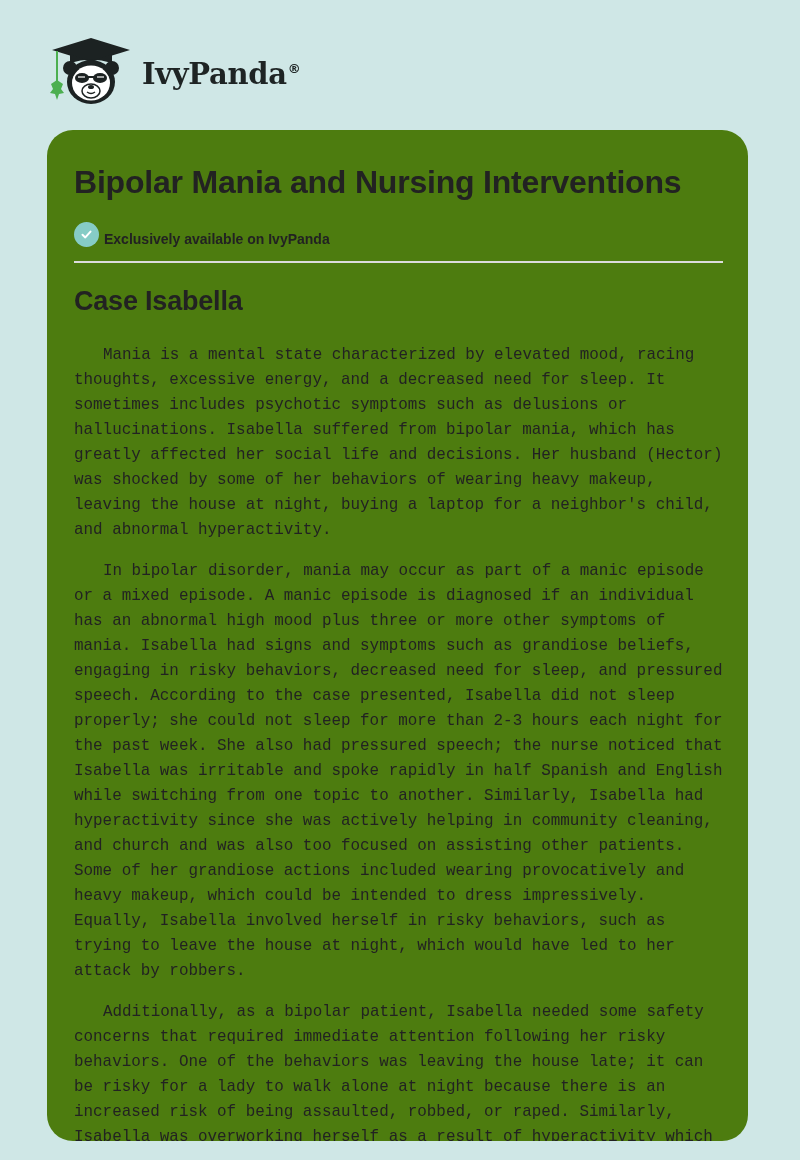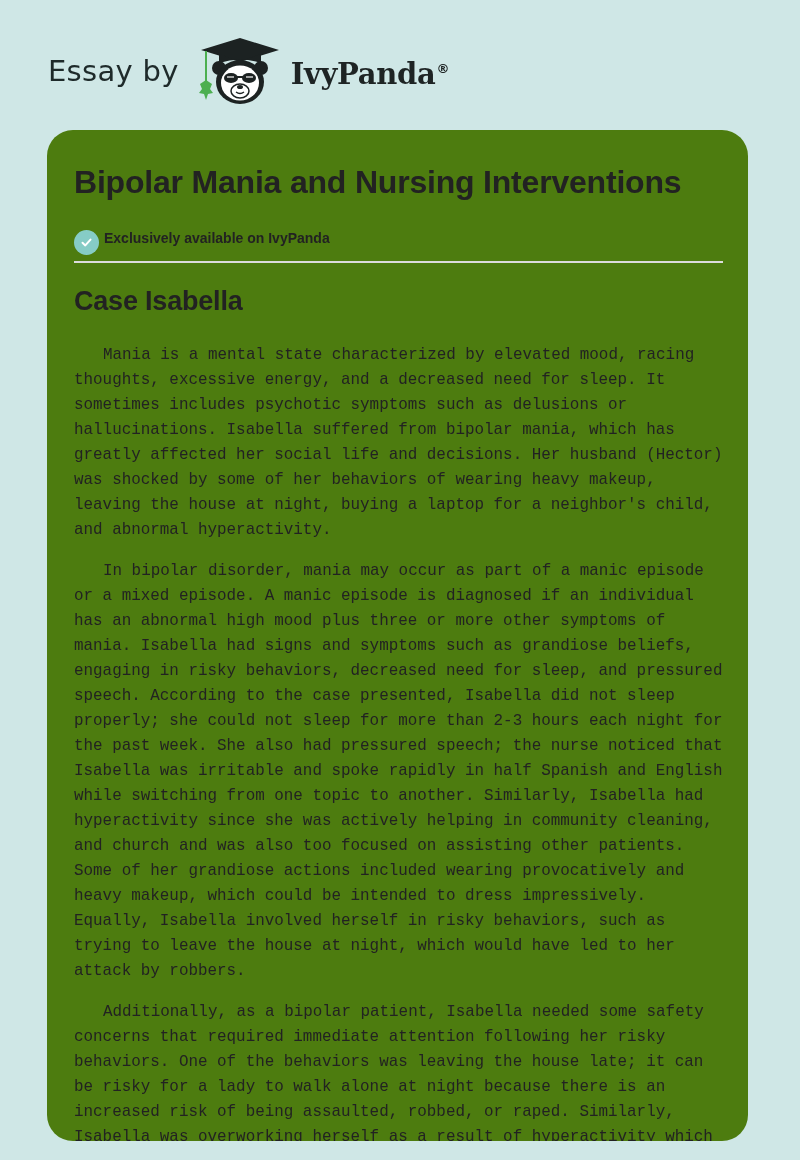--- a/index.html
+++ b/index.html
@@ -76,22 +76,21 @@
       font-weight: bold;
       color: #222;
       white-space: nowrap;
       letter-spacing: -0.2px;
     }
     .badge {
       position: absolute;
       top: 92px;
       left: 0;
       display: flex;
-      align-items: flex-start;
-      margin-top: 8px;
+      align-items: flex-end;
     }
     .badge-icon {
       width: 25px;
       height: 25px;
       border-radius: 50%;
       background: #86ccc6;
       display: flex;
       align-items: center;
       justify-content: center;
       margin-right: 5px;
@@ -131,21 +130,20 @@
       line-height: 25px;
       text-indent: 29px;
       color: #222;
       font-family: Liberation Mono, monospace;
     }
   </style>
 </head>
 <body>
 
 <div class="brand">
-  <span class="brand-essay">Essay by</span>
   <svg class="brand-logo" viewBox="0 0 86 72" xmlns="http://www.w3.org/2000/svg">
 
     <polygon points="4,14 43,2 82,14 43,26" fill="#1c2222"></polygon>
     <path d="M22,18 L22,27 Q43,20 64,27 L64,18 L43,25 Z" fill="#1c2222"></path>
 
     <line x1="9" y1="15" x2="9" y2="46" stroke="#4caf50" stroke-width="2"></line>
 
     <path d="M9,44 L3,48 L5,53 L2,57 L7,58 L9,64 L11,58 L16,57 L13,53 L15,48 Z" fill="#4caf50"></path>
 
     <circle cx="22" cy="32" r="7" fill="#1c2222"></circle>

